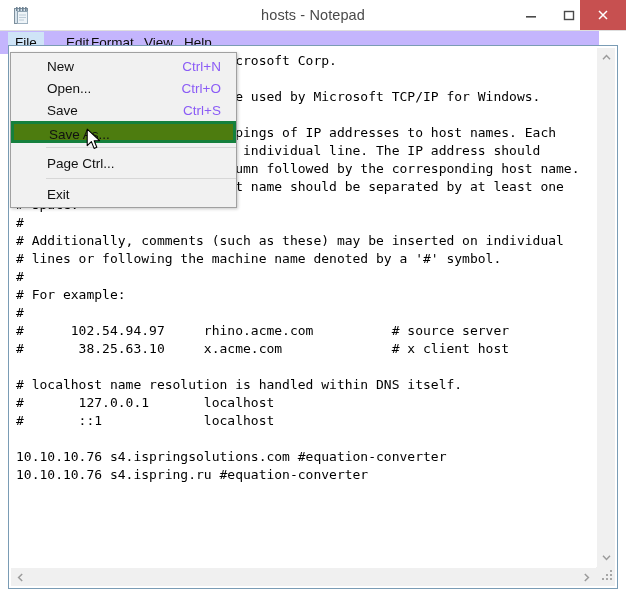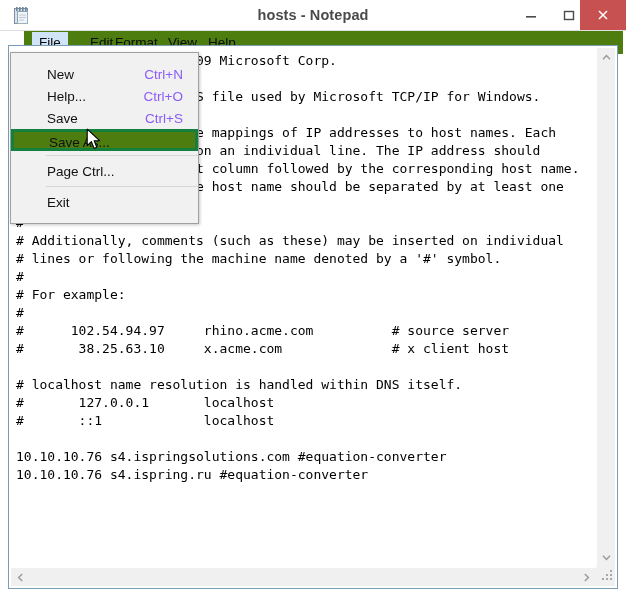--- a/index.html
+++ b/index.html
@@ -42,21 +42,20 @@
   #title-text {
     position: absolute;
     left: 0; top: 0;
     width: 626px; height: 31px;
     line-height: 31px;
     text-align: center;
     font-size: 14.5px;
     color: #4a4a4a;
     font-family: "Liberation Sans", sans-serif;
     letter-spacing: .1px;
-    font-weight: bold;
   }
   .winbtn {
     position: absolute;
     top: 0;
     height: 30px;
     width: 38px;
     background: transparent;
     border: none;
     padding: 0;
     cursor: default;
@@ -68,23 +67,22 @@
     width: 46px;
     background: #c75050;
   }
   .winbtn svg { display: block; margin: 0 auto; }
 
   
   #menubar {
     position: absolute;
     left: 0; top: 31px;
     width: 599px; height: 23px;
-    background: #4d7c0f;
-    box-sizing: border-box;
-    margin-left: 24px;
+    background: #c4b5fd;
+    box-sizing: border-box;
   }
   .menu-item {
     position: absolute;
     top: 1px;
     height: 21px;
     line-height: 21px;
     font-size: 13.5px;
     color: #0b0b0b;
     padding: 0 7px;
     box-sizing: border-box;
@@ -179,25 +177,25 @@
   .grip-dot {
     position: absolute;
     width: 2px; height: 2px;
     background: #a7a7a7;
   }
 
   
   #file-menu {
     position: absolute;
     left: 10px; top: 52px;
-    width: 189px;
+    width: 227px;
     background: #f1f1f1;
     border: 1px solid #a0a0a0;
     box-sizing: border-box;
-    padding: 10px 0;
+    padding: 2px 0;
     box-shadow: 1px 1px 3px rgba(0,0,0,0.22);
     z-index: 50;
   }
   .mi {
     position: relative;
     height: 22px;
     line-height: 22px;
     font-size: 13.5px;
     color: #111111;
     cursor: default;
@@ -332,21 +330,21 @@
 
     </div>
   </div>
 
   <div id="file-menu">
       <div class="mi">
         <span class="mi-label">New</span>
         <span class="mi-accel">Ctrl+N</span>
       </div>
       <div class="mi">
-        <span class="mi-label">Help...</span>
+        <span class="mi-label">Open...</span>
         <span class="mi-accel">Ctrl+O</span>
       </div>
       <div class="mi">
         <span class="mi-label">Save</span>
         <span class="mi-accel">Ctrl+S</span>
       </div>
       <div class="mi selected">
         <span class="mi-label">Save As...</span>
       </div>
       <div class="mi-sep"></div>

